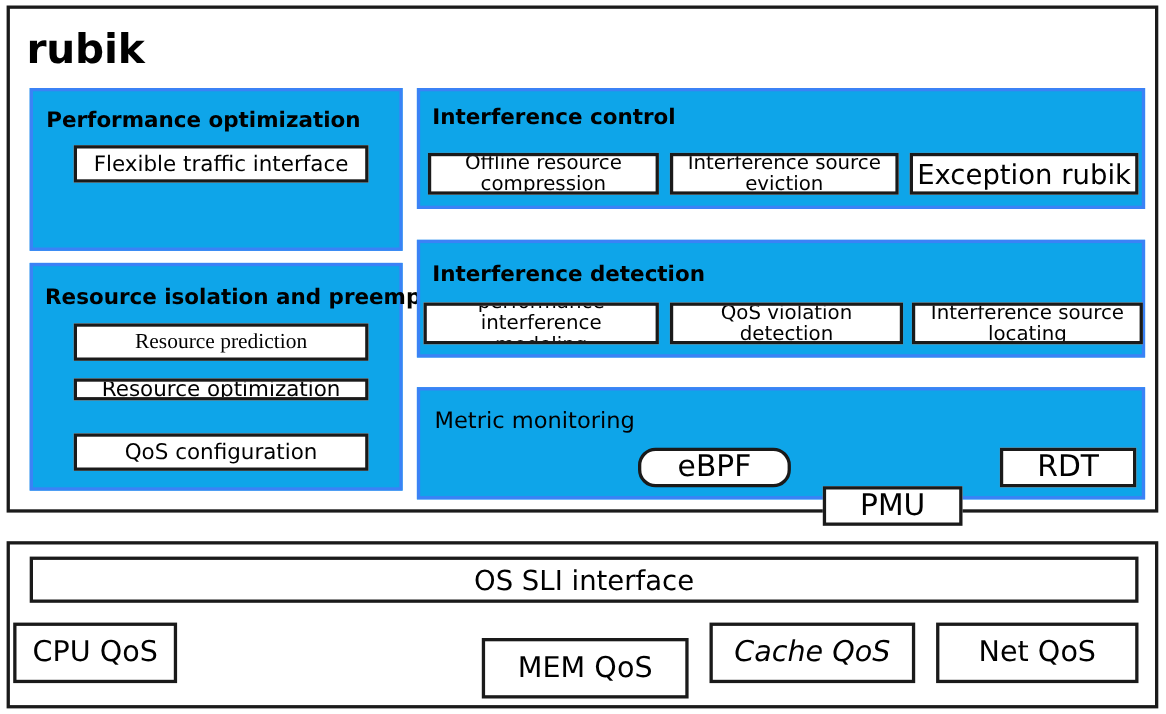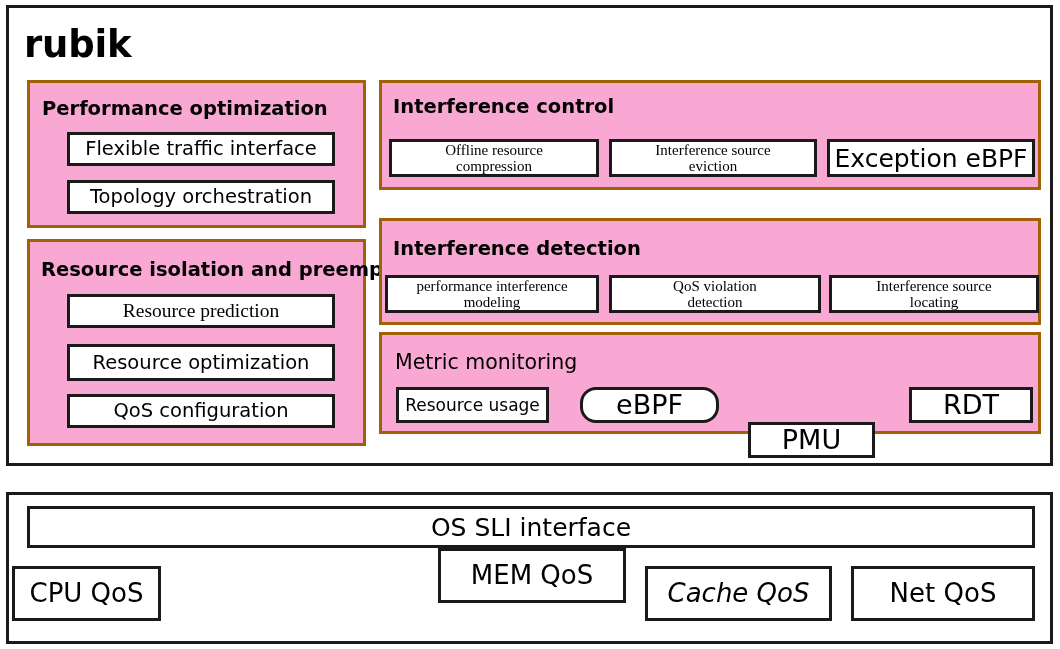--- a/index.html
+++ b/index.html
@@ -22,22 +22,22 @@
   }
 
   
   .abs { position: absolute; box-sizing: border-box; }
 
   .frame {
     border: 3px solid #1a1a1a;
     background: #ffffff;
   }
   .panel {
-    border: 3px solid #a16207;
-    background: #f9a8d4;
+    border: 3px solid #3b82f6;
+    background: #0ea5e9;
   }
   .leafbox {
     border: 3px solid #1a1a1a;
     background: #ffffff;
     display: flex;
     align-items: center;
     justify-content: center;
     text-align: center;
     line-height: 1.08;
     overflow: hidden;
@@ -58,78 +58,76 @@
     line-height: 1;
   }
   .panel-title-reg {
     font-size: 20.5px;
     font-weight: normal;
     white-space: nowrap;
     line-height: 1;
   }
   .t-lg   { font-size: 19.5px; }
   .t-md   { font-size: 17px; }
-  .t-sm   { font-size: 15px; font-family: Liberation Serif, serif; }
+  .t-sm   { font-size: 18px; }
   .t-xl   { font-size: 25px; }
   .t-xxl  { font-size: 27px; }
   .t-qos  { font-size: 26px; }
   .t-sli  { font-size: 25px; }
   .wrap2  { white-space: pre-line; }
 </style>
 </head>
 <body>
 
 <div id="canvas">
 
   <div class="abs frame" style="left:6px; top:5px; width:1047px; height:461px;"></div>
 
   <div class="abs brand" style="left:24px; top:26px;">rubik</div>
 
   <div class="abs panel" style="left:27px; top:80px; width:339px; height:148px;">
     <div class="abs panel-title-bold" style="left:12px; top:16px;">Performance optimization</div>
     <div class="abs leafbox t-lg" style="left:37px; top:49px; width:268px; height:34px;">Flexible traffic interface</div>
-    <div class="abs leafbox t-lg" style="left:37px; top:97px; width:268px; height:34px;">Topology orchestration</div>
   </div>
 
   <div class="abs panel" style="left:27px; top:239px; width:339px; height:207px;">
     <div class="abs panel-title-bold" style="left:11px; top:18px;">Resource isolation and preemption</div>
     <div class="abs leafbox t-lg" style="left:37px; top:52px; width:268px; height:34px;font-family:Liberation Serif, serif;">Resource prediction</div>
-    <div class="abs leafbox t-lg" style="left:37px; top:102px; width:268px; height:37px;">Resource optimization</div>
+    <div class="abs leafbox t-lg" style="left:37px; top:102px; width:268px; height:20px;">Resource optimization</div>
     <div class="abs leafbox t-lg" style="left:37px; top:152px; width:268px; height:34px;">QoS configuration</div>
   </div>
 
   <div class="abs panel" style="left:379px; top:80px; width:662px; height:110px;">
     <div class="abs panel-title-bold" style="left:11px; top:14px;">Interference control</div>
     <div class="abs leafbox t-sm wrap2" style="left:7px; top:56px; width:210px; height:38px;">Offline resource
 compression</div>
     <div class="abs leafbox t-sm wrap2" style="left:227px; top:56px; width:208px; height:38px;">Interference source
 eviction</div>
-    <div class="abs leafbox t-xl" style="left:445px; top:56px; width:208px; height:38px;">Exception eBPF</div>
+    <div class="abs leafbox t-xl" style="left:445px; top:56px; width:208px; height:38px;">Exception rubik</div>
   </div>
 
   <div class="abs panel" style="left:379px; top:218px; width:662px; height:107px;">
     <div class="abs panel-title-bold" style="left:11px; top:18px;">Interference detection</div>
     <div class="abs leafbox t-sm wrap2" style="left:3px; top:54px; width:214px; height:38px;">performance interference
 modeling</div>
     <div class="abs leafbox t-sm wrap2" style="left:227px; top:54px; width:212px; height:38px;">QoS violation
 detection</div>
     <div class="abs leafbox t-sm wrap2" style="left:447px; top:54px; width:210px; height:38px;">Interference source
 locating</div>
   </div>
 
-  <div class="abs panel" style="left:379px; top:332px; width:662px; height:102px;">
+  <div class="abs panel" style="left:379px; top:352px; width:662px; height:102px;">
     <div class="abs panel-title-reg" style="left:13px; top:17px;">Metric monitoring</div>
-    <div class="abs leafbox t-md" style="left:14px; top:52px; width:153px; height:36px;">Resource usage</div>
     <div class="abs leafbox t-xxl" style="left:198px; top:52px; width:139px; height:36px;border-radius:16px;">eBPF</div>
     <div class="abs leafbox t-xxl" style="left:366px; top:52px; width:127px; height:36px;margin-top:35px;">PMU</div>
     <div class="abs leafbox t-xxl" style="left:527px; top:52px; width:124px; height:36px;">RDT</div>
   </div>
 
   <div class="abs frame" style="left:6px; top:492px; width:1047px; height:152px;"></div>
 
   <div class="abs leafbox t-sli" style="left:27px; top:506px; width:1008px; height:42px;">OS SLI interface</div>
 
   <div class="abs leafbox t-qos" style="left:12px; top:566px; width:149px; height:55px;">CPU QoS</div>
-  <div class="abs leafbox t-qos" style="left:438px; top:548px; width:188px; height:55px;">MEM QoS</div>
+  <div class="abs leafbox t-qos" style="left:438px; top:580px; width:188px; height:55px;">MEM QoS</div>
   <div class="abs leafbox t-qos" style="left:645px; top:566px; width:187px; height:55px;font-style:italic;">Cache QoS</div>
   <div class="abs leafbox t-qos" style="left:851px; top:566px; width:184px; height:55px;">Net QoS</div>
 
 </div>
 
 </body></html>

